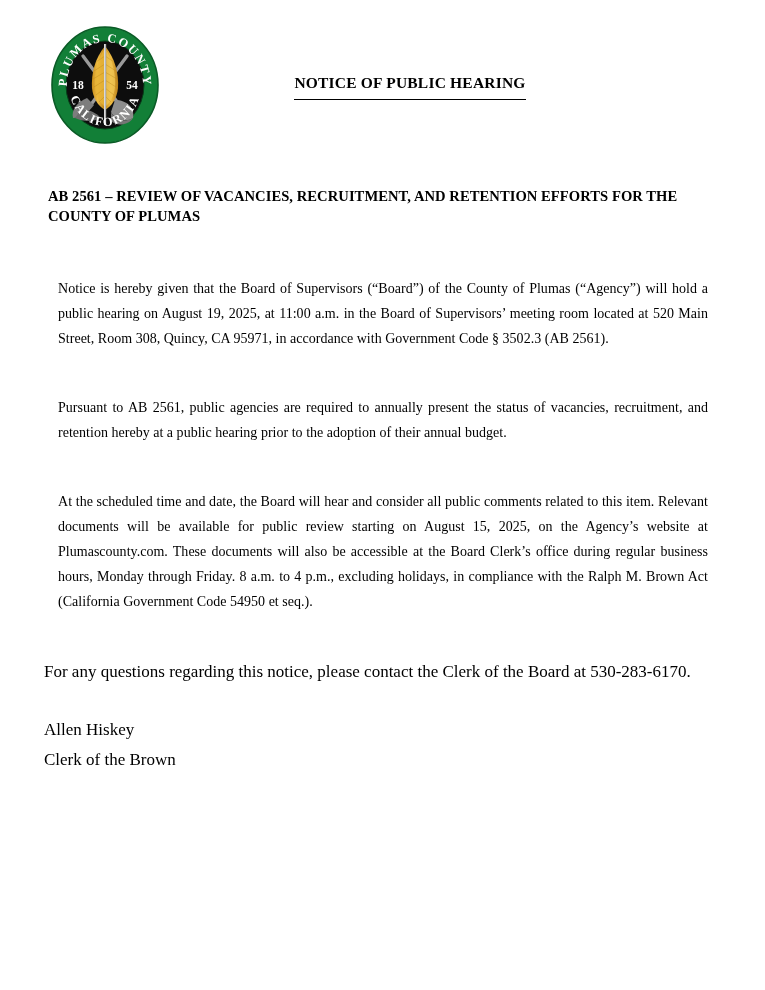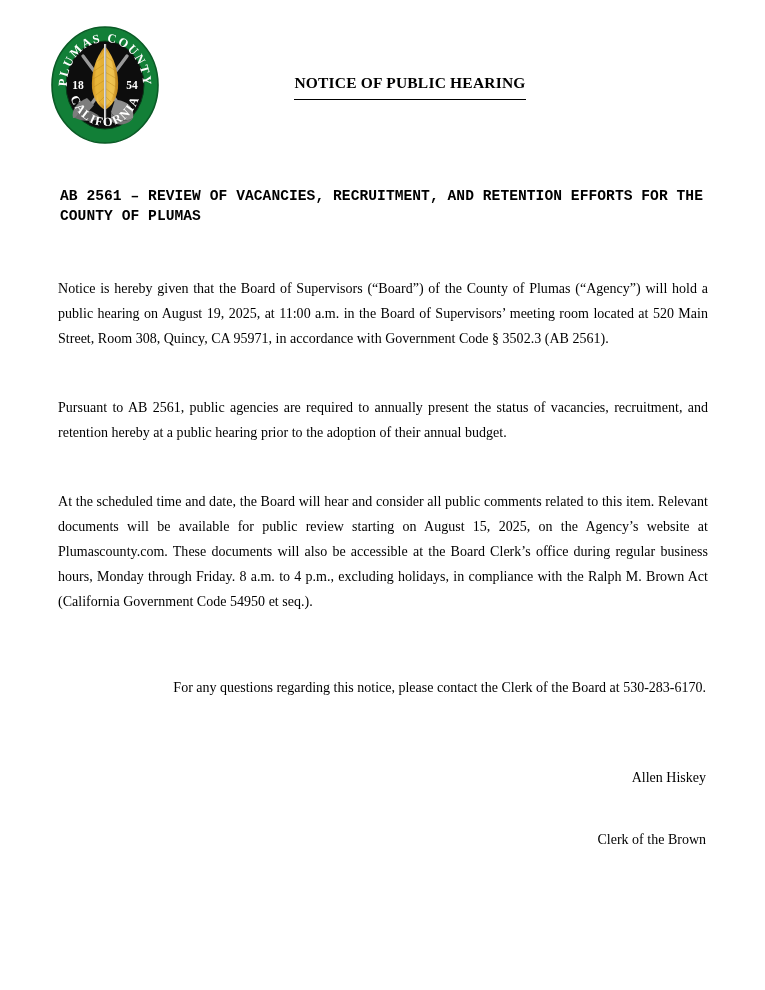--- a/index.html
+++ b/index.html
@@ -65,45 +65,44 @@
     left: 44px;
     top: 186px;
     width: 678px;
   }
 
   .subject {
     font-size: 14.6px;
     font-weight: bold;
     line-height: 20px;
     letter-spacing: 0.05px;
-    margin: 0 0 0 16px;
-    font-family: Liberation Mono, monospace;
+    margin: 0 0 0 4px;
   }
 
   p.para {
     font-size: 14px;
     line-height: 25px;
     text-align: justify;
     text-justify: inter-word;
     margin: 14px;
     letter-spacing: 0.02px;
   }
 
   .sp-after-subject { height: 36px; }
   .sp-para { height: 16px; }
   .sp-before-contact { height: 33px; }
   .sp-before-sig { height: 36px; }
   .sp-sig-line { height: 8px; }
   .sp-before-pub { height: 37px; }
 
   p.plain {
-    font-size: 14px;
+    font-size: 17px;
     line-height: 22.1px;
-    text-align: right;
-    margin: 16px;
+    text-align: left;
+    margin: 0;
   }
 </style>
 </head>
 <body>
 
 <div class="page">
 
   <div class="header">
 
     <div class="seal-wrap">

